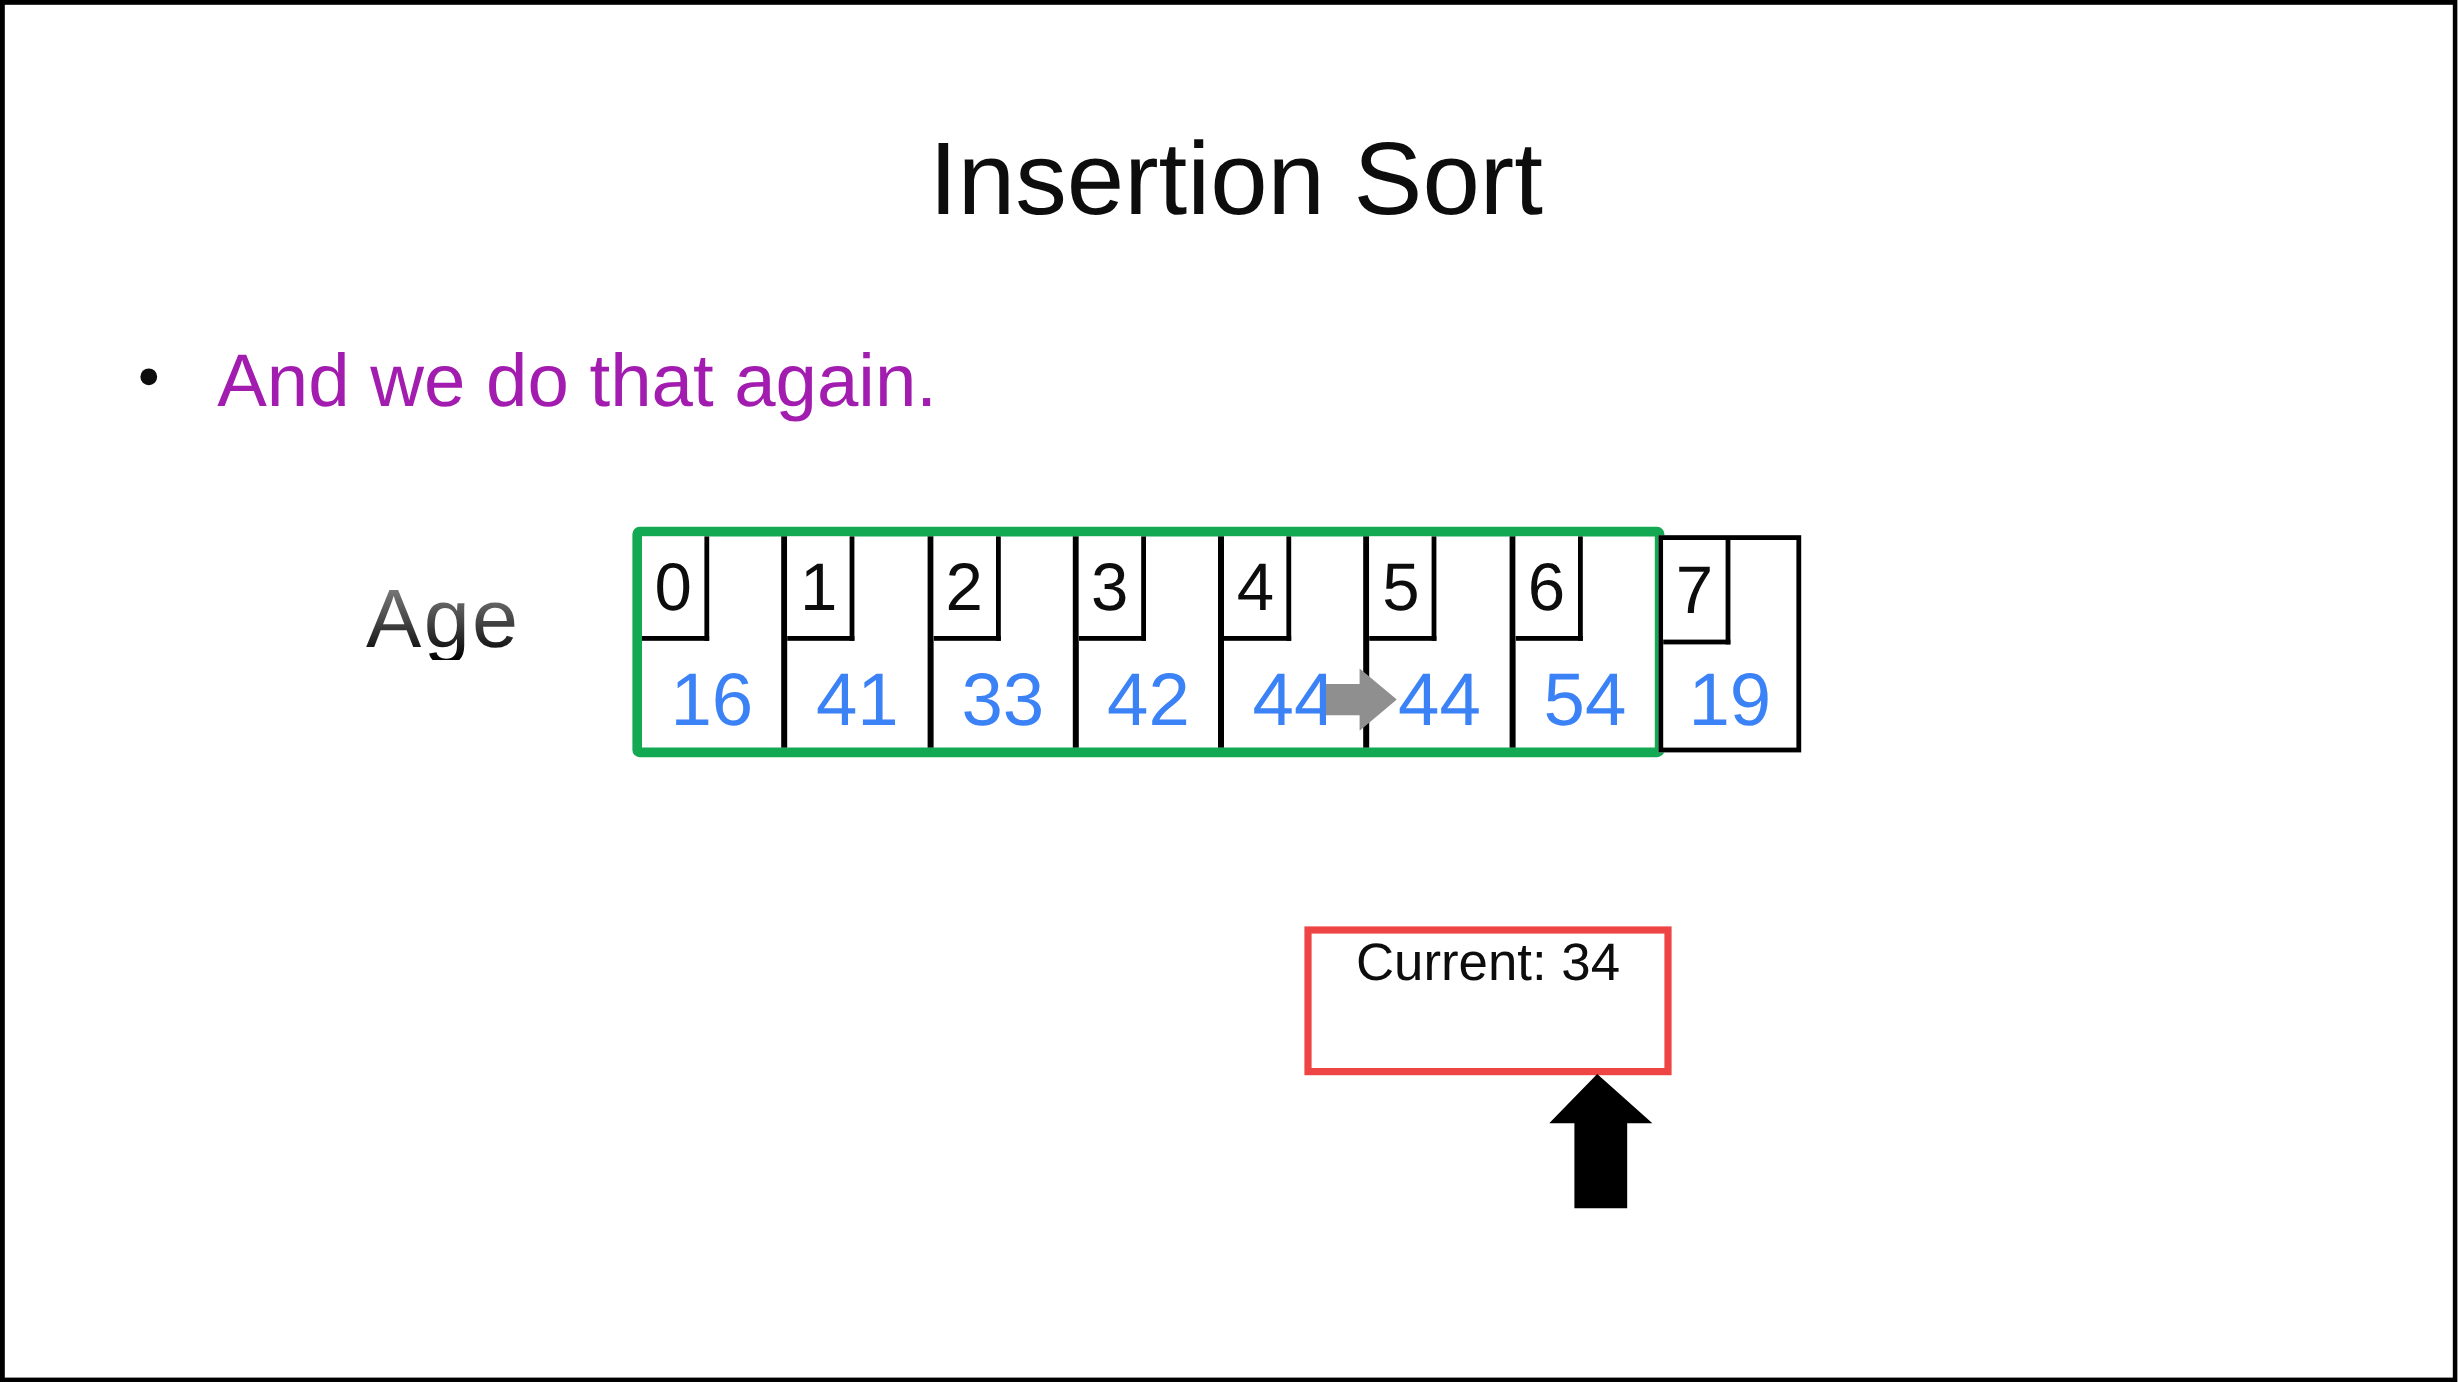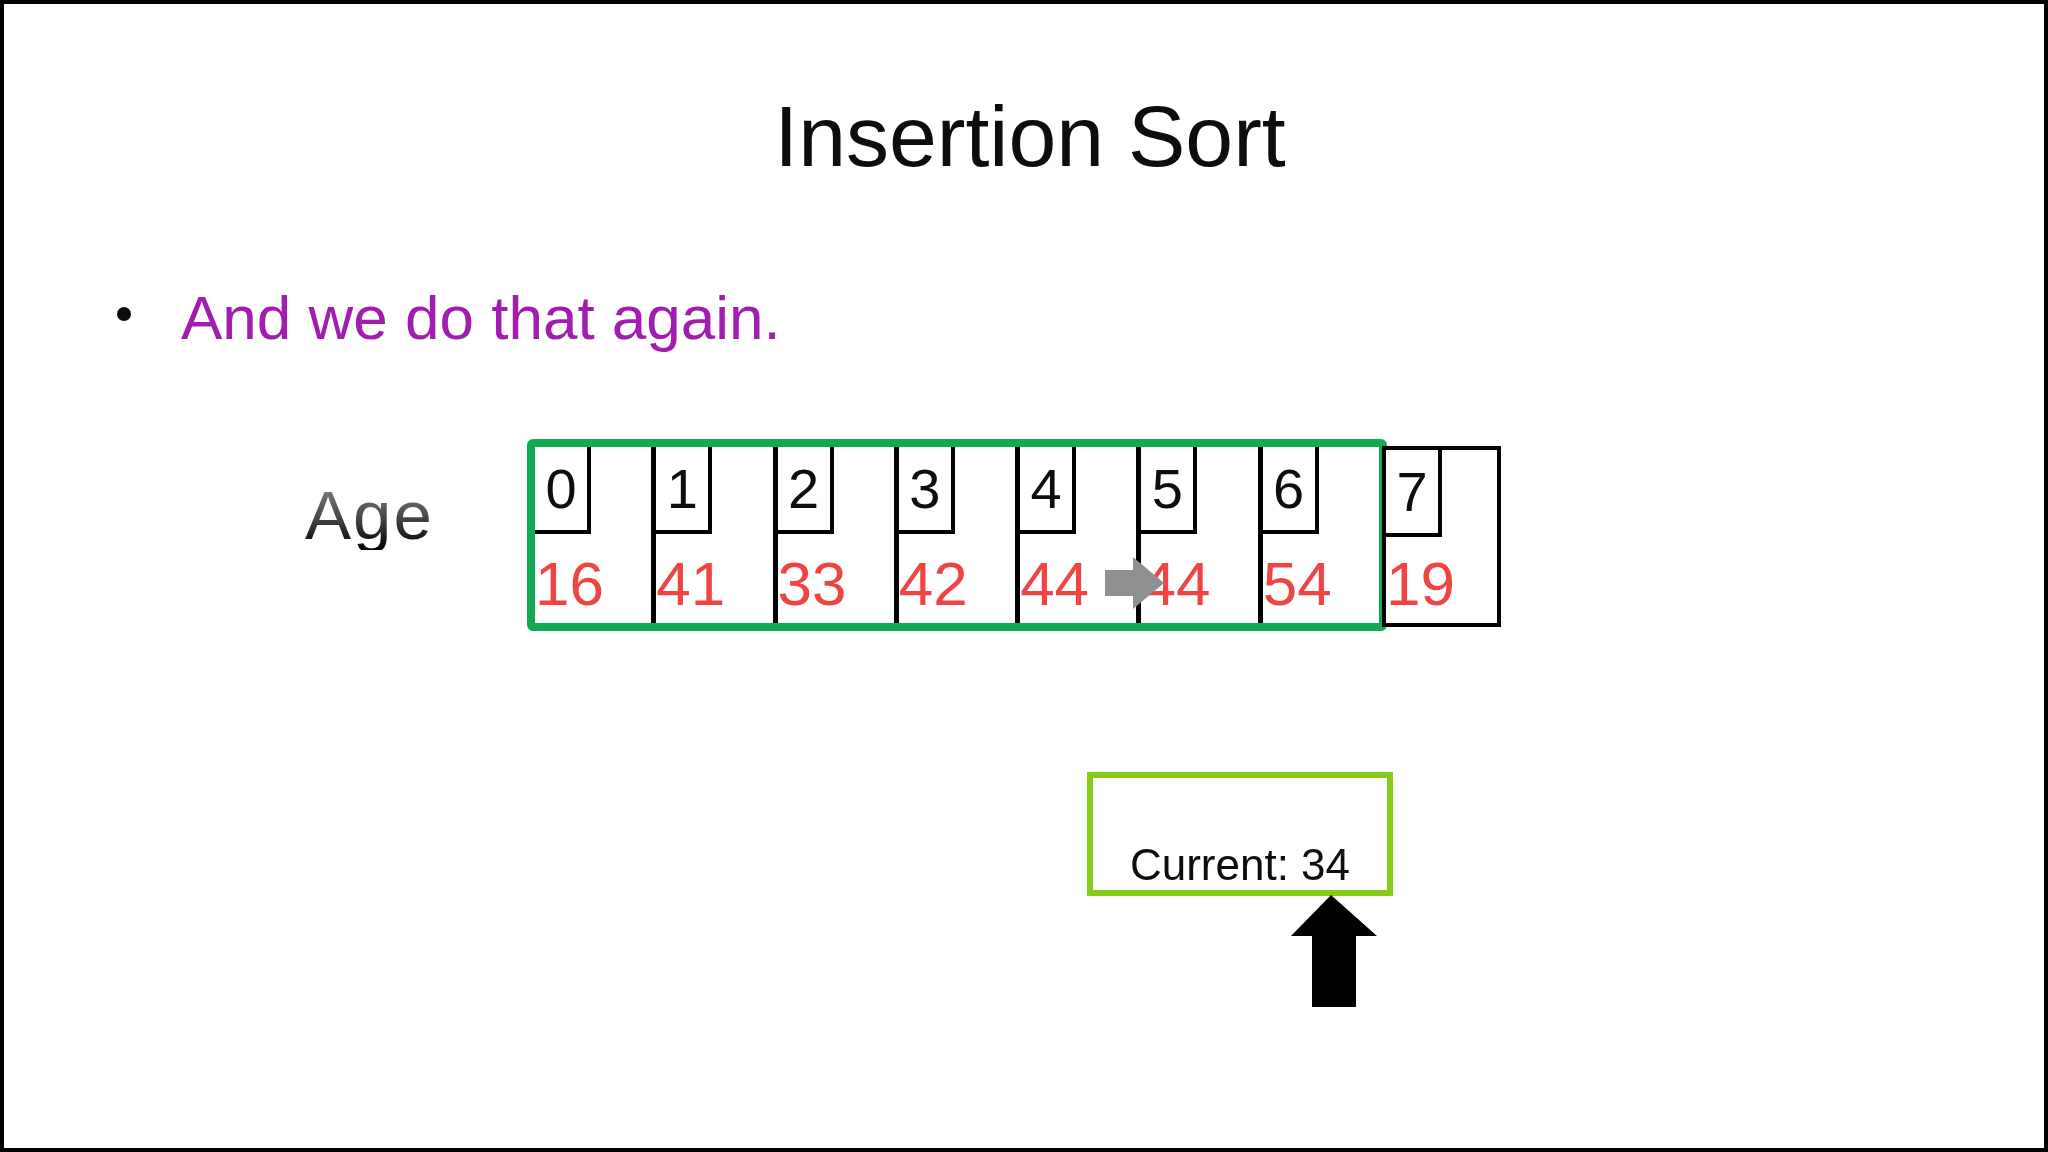--- a/index.html
+++ b/index.html
@@ -12,21 +12,21 @@
     position: relative;
     width: 2048px;
     height: 1152px;
     box-sizing: border-box;
     border: 4px solid #000000;
     background: #ffffff;
     overflow: hidden;
   }
   .title {
     position: absolute;
-    top: 89px;
+    top: 102px;
     left: 0;
     right: 0;
     text-align: center;
     font-size: 86px;
     line-height: 1;
     color: #0d0d0d;
     font-weight: 400;
     margin: 0;
     padding-left: 12px;
   }
@@ -96,24 +96,24 @@
     justify-content: center;
     font-size: 56px;
     color: #0d0d0d;
     background: #ffffff;
   }
   .cell-value {
     position: absolute;
     left: 0;
     right: 0;
     bottom: 8px;
-    text-align: left;
+    text-align: center;
     font-size: 62px;
     line-height: 1;
-    color: #ef4444;
+    color: #3b82f6;
   }
   
   .cell-unsorted {
     position: absolute;
     left: 1378px;
     top: 442px;
     width: 119px;
     height: 181px;
     box-sizing: border-box;
     border: 4px solid #000000;
@@ -126,24 +126,24 @@
     width: 59px;
     height: 52px;
   }
   .current-box {
     position: absolute;
     left: 1083px;
     top: 768px;
     width: 306px;
     height: 124px;
     box-sizing: border-box;
-    border: 6px solid #84cc16;
+    border: 6px solid #ef4444;
     background: #ffffff;
     display: flex;
-    align-items: flex-end;
+    align-items: flex-start;
     justify-content: center;
     font-size: 44px;
     color: #0d0d0d;
   }
   .pointer-arrow {
     position: absolute;
     left: 1287px;
     top: 891px;
     width: 86px;
     height: 112px;

